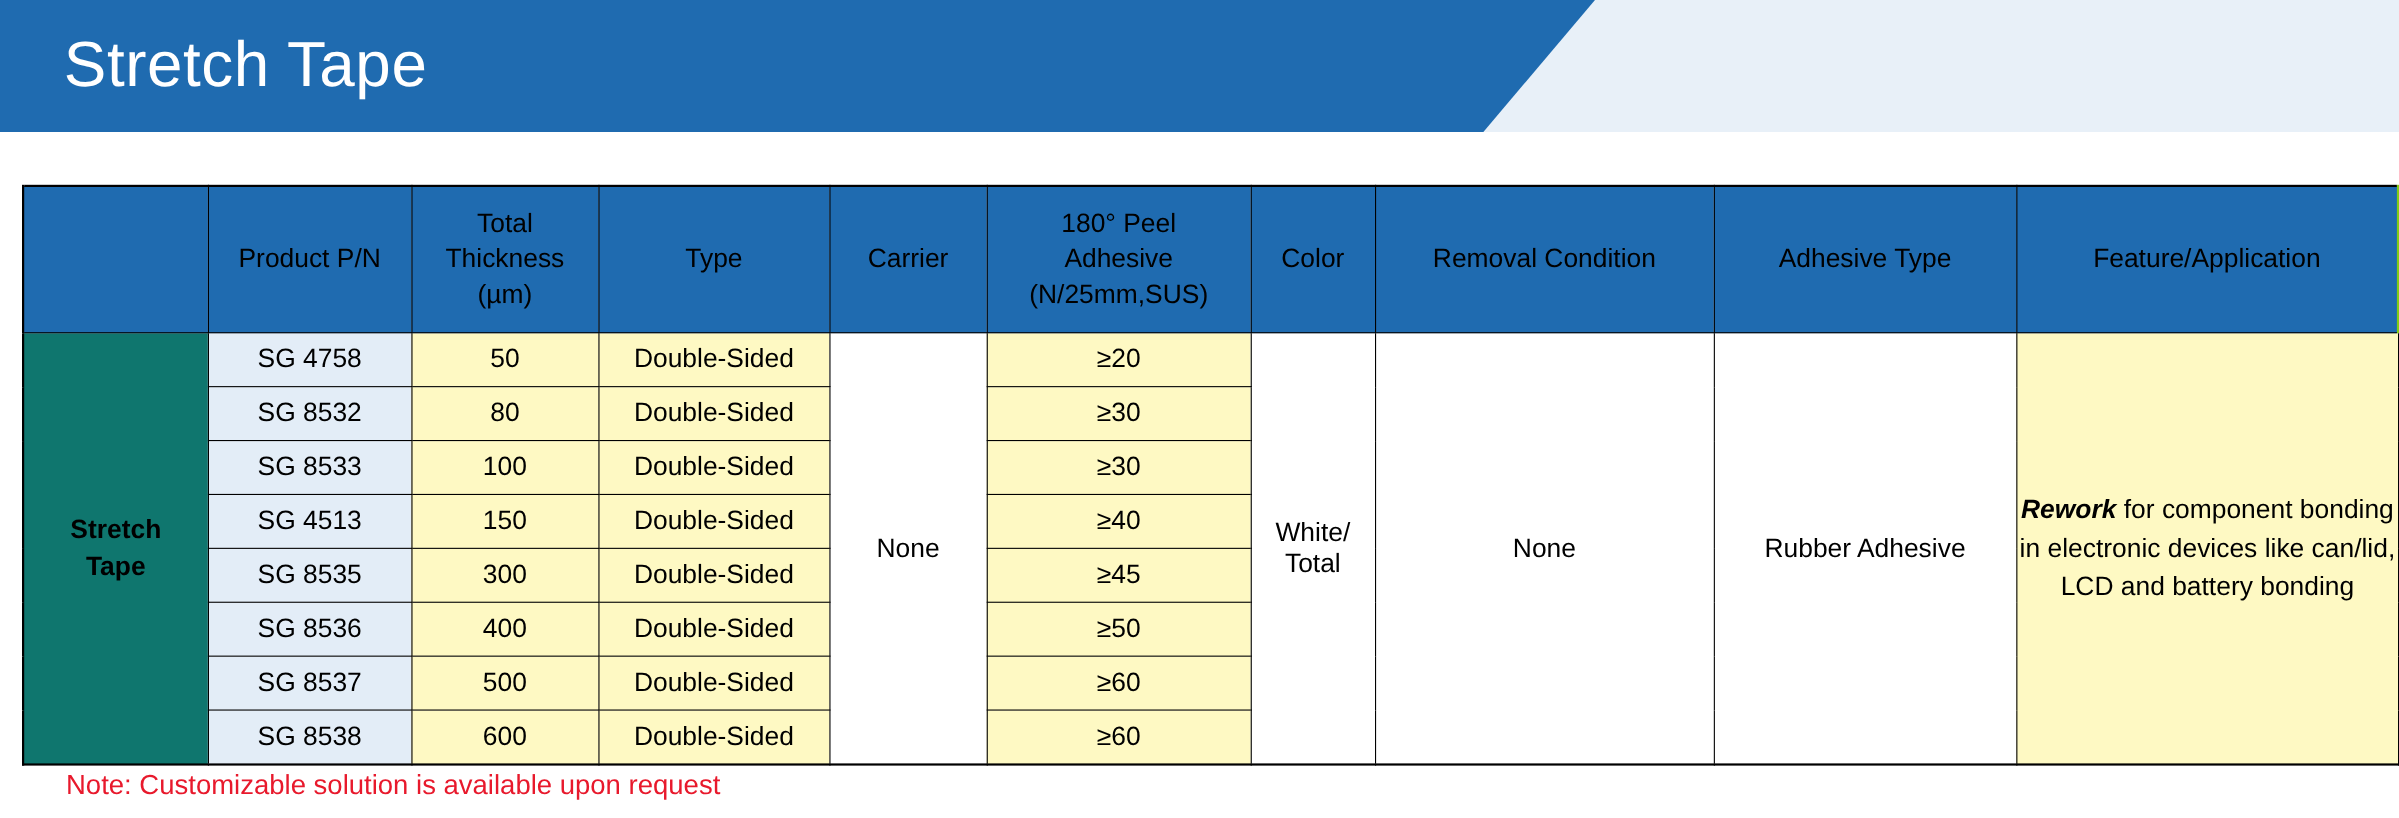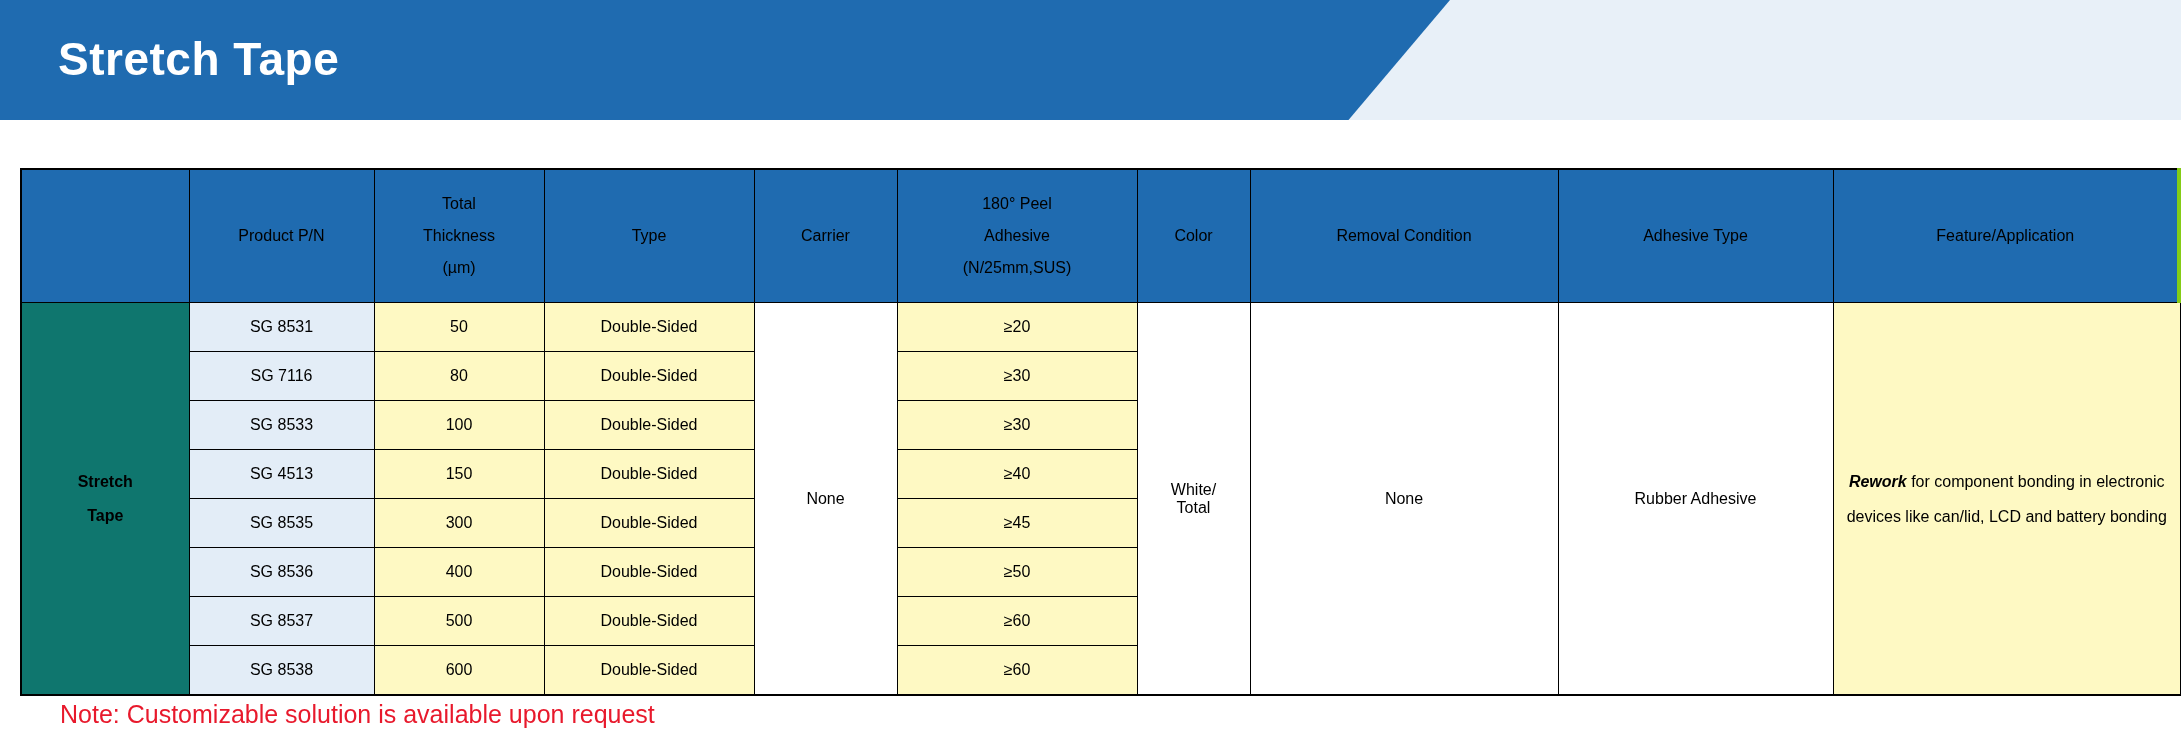--- a/index.html
+++ b/index.html
@@ -29,22 +29,22 @@
     width: 1450px;
     height: 120px;
     background: #1f6bb0;
     clip-path: polygon(0 0, 100% 0, 93% 100%, 0 100%);
   }
   .banner-title {
     position: absolute;
     left: 58px;
     top: 22px;
     color: #ffffff;
-    font-size: 46px;
-    font-weight: bold;
+    font-size: 58px;
+    font-weight: normal;
     letter-spacing: 0.5px;
     line-height: 74px;
   }
 
   
   .table-wrap {
     position: absolute;
     left: 20px;
     top: 168px;
     width: 2140px;
@@ -53,37 +53,37 @@
     border-collapse: collapse;
     table-layout: fixed;
     width: 2140px;
     border: 2px solid #000;
   }
   table.spec th, table.spec td {
     border: 1px solid #000;
     padding: 0;
     text-align: center;
     vertical-align: middle;
-    font-size: 16px;
+    font-size: 24px;
     color: #000;
   }
   thead th {
     background: #1f6bb0;
     color: #ffffff;
     font-weight: normal;
     height: 132px;
     line-height: 32px;
     border: 1px solid #1f6bb0;
     border-bottom: 2px solid #000;
   }
   thead th.first-head {
     border-left: 2px solid #000;
   }
   thead th.last-head {
-    border-right: 8px solid #84cc16;
+    border-right: 4px solid #84cc16;
   }
 
   tbody td {
     height: 48px;
     background: #fef9c3;
   }
   td.family {
     background: #0f766e;
     font-weight: bold;
     font-size: 25px;
@@ -171,38 +171,38 @@
         <th>Adhesive Type</th>
         <th class="last-head">Feature/Application</th>
       </tr>
     </thead>
     <tbody>
       <tr>
         <td class="family" rowspan="8">
           <div>Stretch</div>
           <div>Tape</div>
         </td>
-        <td class="pn">SG 8531</td>
+        <td class="pn">SG 4758</td>
         <td>50</td>
         <td>Double-Sided</td>
         <td class="merged" rowspan="8">None</td>
         <td>≥20</td>
         <td class="merged" rowspan="8">
           <div>White/</div>
           <div>Total</div>
         </td>
         <td class="merged" rowspan="8">None</td>
         <td class="merged" rowspan="8">Rubber Adhesive</td>
         <td class="feature" rowspan="8">
           <b>Rework</b>
           <span>for component bonding in electronic devices like can/lid, LCD and battery bonding</span>
         </td>
       </tr>
       <tr>
-        <td class="pn">SG 7116</td>
+        <td class="pn">SG 8532</td>
         <td>80</td>
         <td>Double-Sided</td>
         <td>≥30</td>
       </tr>
       <tr>
         <td class="pn">SG 8533</td>
         <td>100</td>
         <td>Double-Sided</td>
         <td>≥30</td>
       </tr>

